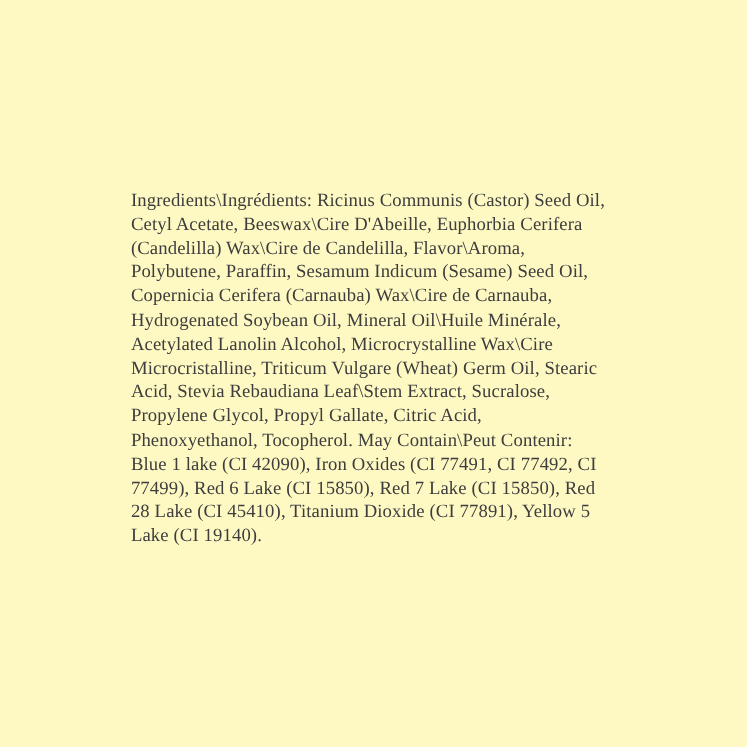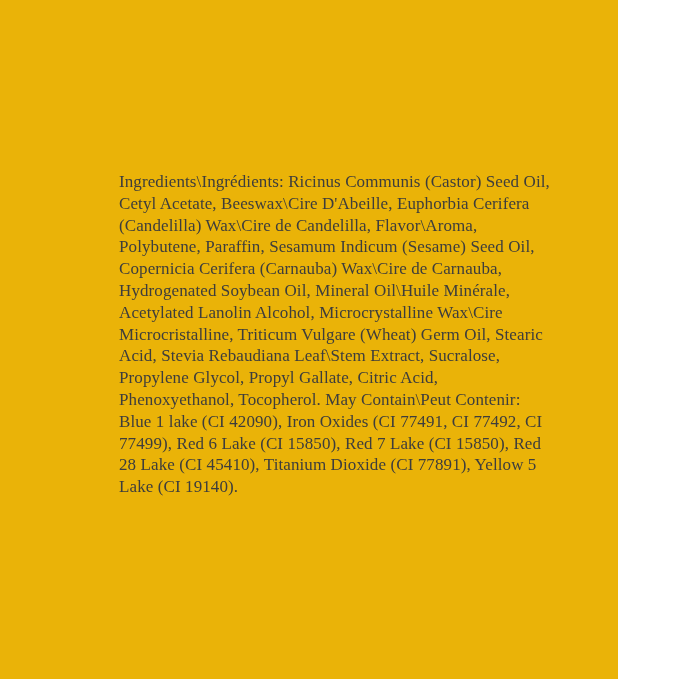--- a/index.html
+++ b/index.html
@@ -2,23 +2,23 @@
 <html><head>
   <meta charset="utf-8">
   <style>
     html, body {
       margin: 0;
       padding: 0;
       background: #ffffff;
     }
     .canvas {
       position: relative;
-      width: 618px;
+      width: 679px;
       height: 679px;
-      background: #eab308;
+      background: #fef9c3;
       overflow: hidden;
       font-family: "Liberation Serif", serif;
     }
     .ingredients-text {
       position: absolute;
       left: 119px;
       top: 171px;
       margin: 0;
       max-width: 475px;
       font-family: "Liberation Serif", serif;

